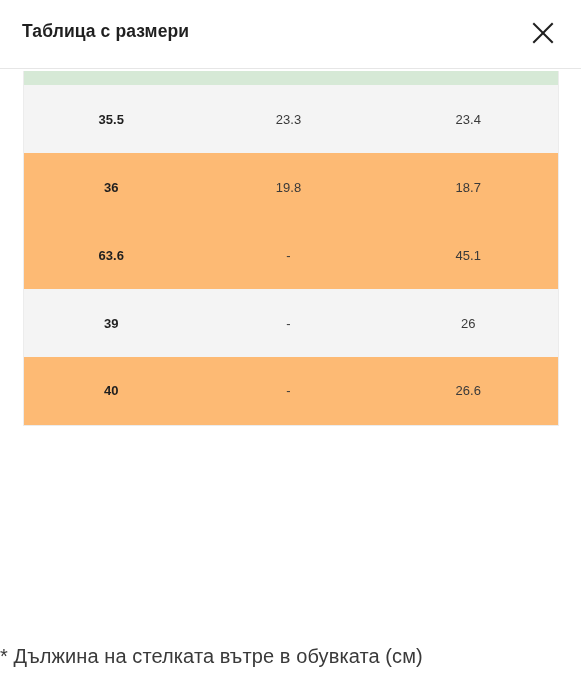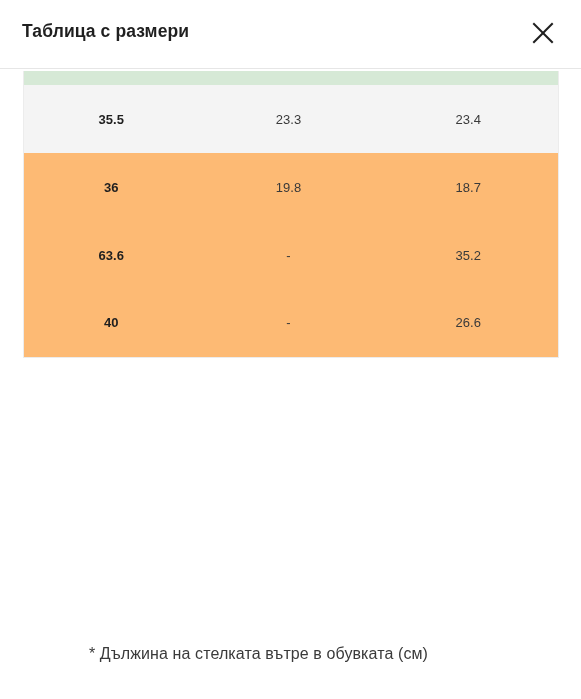--- a/index.html
+++ b/index.html
@@ -108,22 +108,22 @@
     font-weight: 700;
     color: #1f1f1f;
   }
 
   
   .footnote {
     position: absolute;
     left: 0;
     top: 645px;
     width: 517px;
-    text-align: center;
-    font-size: 16px;
+    text-align: left;
+    font-size: 20px;
     color: #3a3a3a;
     letter-spacing: 0.1px;
     white-space: nowrap;
   }
 </style>
 </head>
 <body>
 
 <div class="modal-header">
   <div class="modal-title">Таблица с размери</div>
@@ -160,21 +160,26 @@
         <td>23.4</td>
       </tr>
       <tr class="even">
         <td class="size-cell">36</td>
         <td>19.8</td>
         <td>18.7</td>
       </tr>
       <tr class="even">
         <td class="size-cell">63.6</td>
         <td>-</td>
-        <td>35.2</td>
+        <td>45.1</td>
+      </tr>
+      <tr class="odd">
+        <td class="size-cell">39</td>
+        <td>-</td>
+        <td>26</td>
       </tr>
       <tr class="even">
         <td class="size-cell">40</td>
         <td>-</td>
         <td>26.6</td>
       </tr>
     </tbody>
   </table>
 </div>
 

